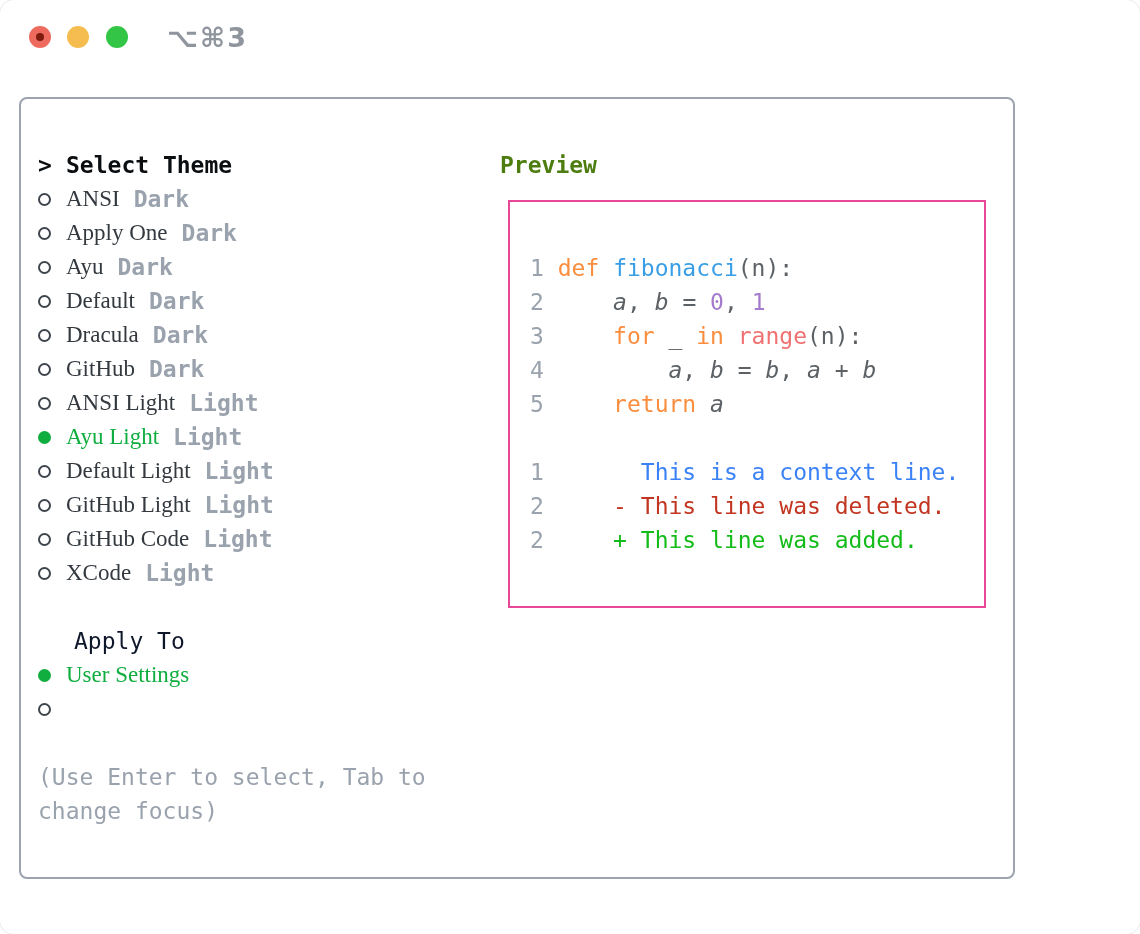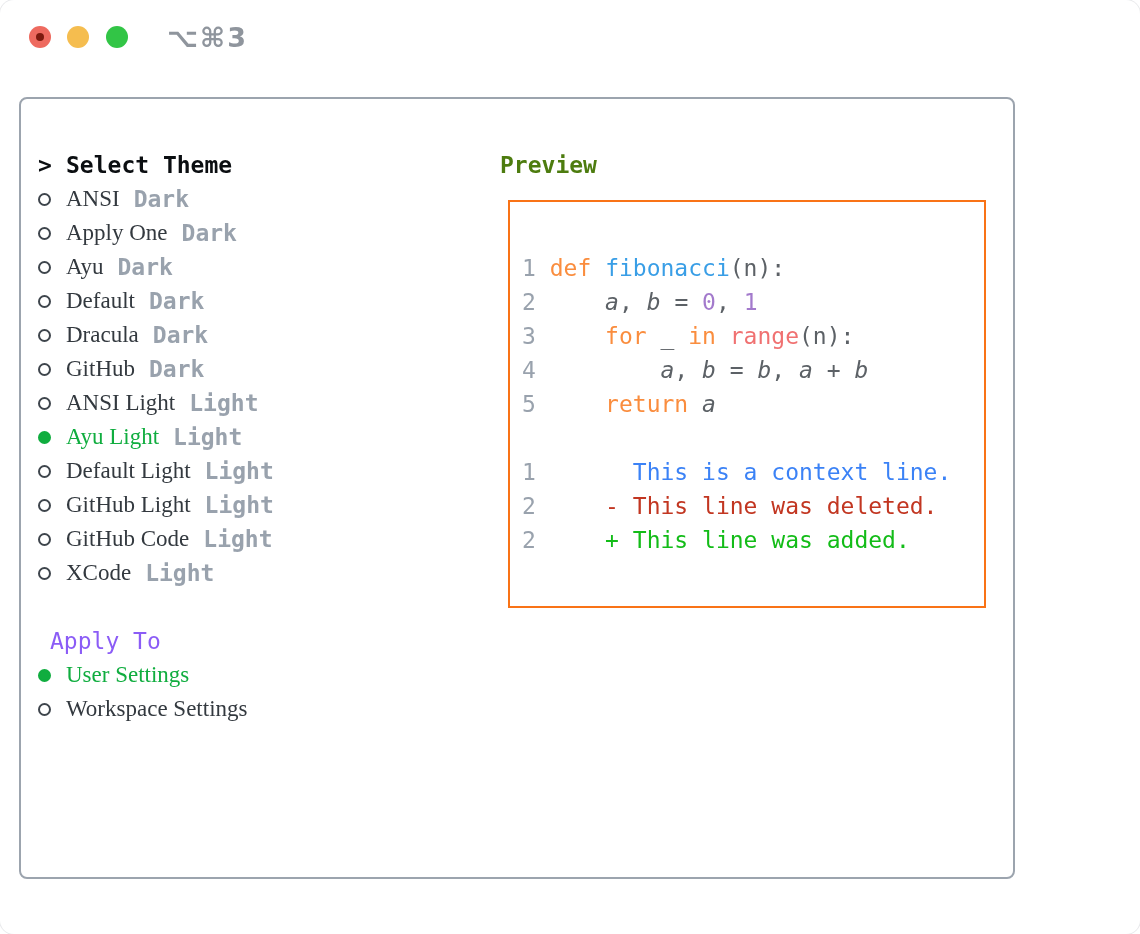--- a/index.html
+++ b/index.html
@@ -34,28 +34,28 @@
   .row { display:flex; align-items:center; height:34px; font-size:23px; color:var(--text); }
   .hdr { font-weight:bold; color:#0b0e11; }
   .prompt { display:inline-block; width:28px; }
   .bullet { width:13px; height:13px; border-radius:50%; border:2px solid #3e454c; margin-right:15px; flex:none; }
   .bullet.filled { background:var(--green); border-color:var(--green); }
   .item { cursor:pointer; }
   .item .nm { color:var(--text); white-space:pre;font-family:Liberation Serif, serif; }
   .item.selected .nm { color:var(--green); }
   .variant { color:var(--muted); margin-left:14px;font-weight:bold; }
   .spacer { height:34px; }
-  .apply-title { margin-left:12px; color:#8b5cf6; }
+  .apply-title { margin-left:36px; color:#0f172a; }
   .hint { width:440px; font-size:23px; line-height:34px; color:var(--muted); }
 
   
   .preview-title { position:absolute; left:500px; top:148px; height:34px; line-height:34px;
     font-size:23px; font-weight:bold; color:#4d7c0f; }
   .preview-box { position:absolute; left:508px; top:200px; width:478px; height:408px;
-    border:2px solid #f97316; background:#fff; padding:49px 0 0 12px; }
+    border:2px solid #ec4899; background:#fff; padding:49px 0 0 20px; }
   .cl { height:34px; line-height:34px; font-size:23px; white-space:pre; color:var(--codetext); }
   .ln { color:var(--muted); }
   .c-kw { color:var(--kw); }
   .c-fn { color:var(--fn); }
   .c-cn { color:var(--cn); }
   .c-mk { color:var(--mkp); }
   .c-pl { color:var(--codetext); }
   .c-vr { color:var(--codetext); font-style:italic; }
   .diff-context .dtx { color:#3b82f6; }
   .diff-deleted .dmk, .diff-deleted .dtx { color:var(--deleted); }
@@ -147,26 +147,26 @@
     <div class="spacer"></div>
 
     <div class="row apply-title">Apply To</div>
     <div>
         <div class="row item selected">
           <span class="bullet filled"></span>
           <span class="nm">User Settings</span>
         </div>
         <div class="row item">
           <span class="bullet"></span>
-          <span class="nm">Workspace Settings</span>
         </div>
       </div>
 
     <div class="spacer"></div>
 
+    <div class="hint">(Use Enter to select, Tab to change focus)</div>
   </div>
 
   <div class="preview-title">Preview</div>
 
   <div class="preview-box">
     <div>
         <div class="cl"><span class="ln">1</span> <span class="c-kw">def</span><span class="c-pl"> </span><span class="c-fn">fibonacci</span><span class="c-pl">(n):</span></div>
         <div class="cl"><span class="ln">2</span> <span class="c-pl">    </span><span class="c-vr">a</span><span class="c-pl">, </span><span class="c-vr">b</span><span class="c-pl"> = </span><span class="c-cn">0</span><span class="c-pl">, </span><span class="c-cn">1</span></div>
         <div class="cl"><span class="ln">3</span> <span class="c-pl">    </span><span class="c-kw">for</span><span class="c-pl"> _ </span><span class="c-kw">in</span><span class="c-pl"> </span><span class="c-mk">range</span><span class="c-pl">(n):</span></div>
         <div class="cl"><span class="ln">4</span> <span class="c-pl">        </span><span class="c-vr">a</span><span class="c-pl">, </span><span class="c-vr">b</span><span class="c-pl"> = </span><span class="c-vr">b</span><span class="c-pl">, </span><span class="c-vr">a</span><span class="c-pl"> + </span><span class="c-vr">b</span></div>

